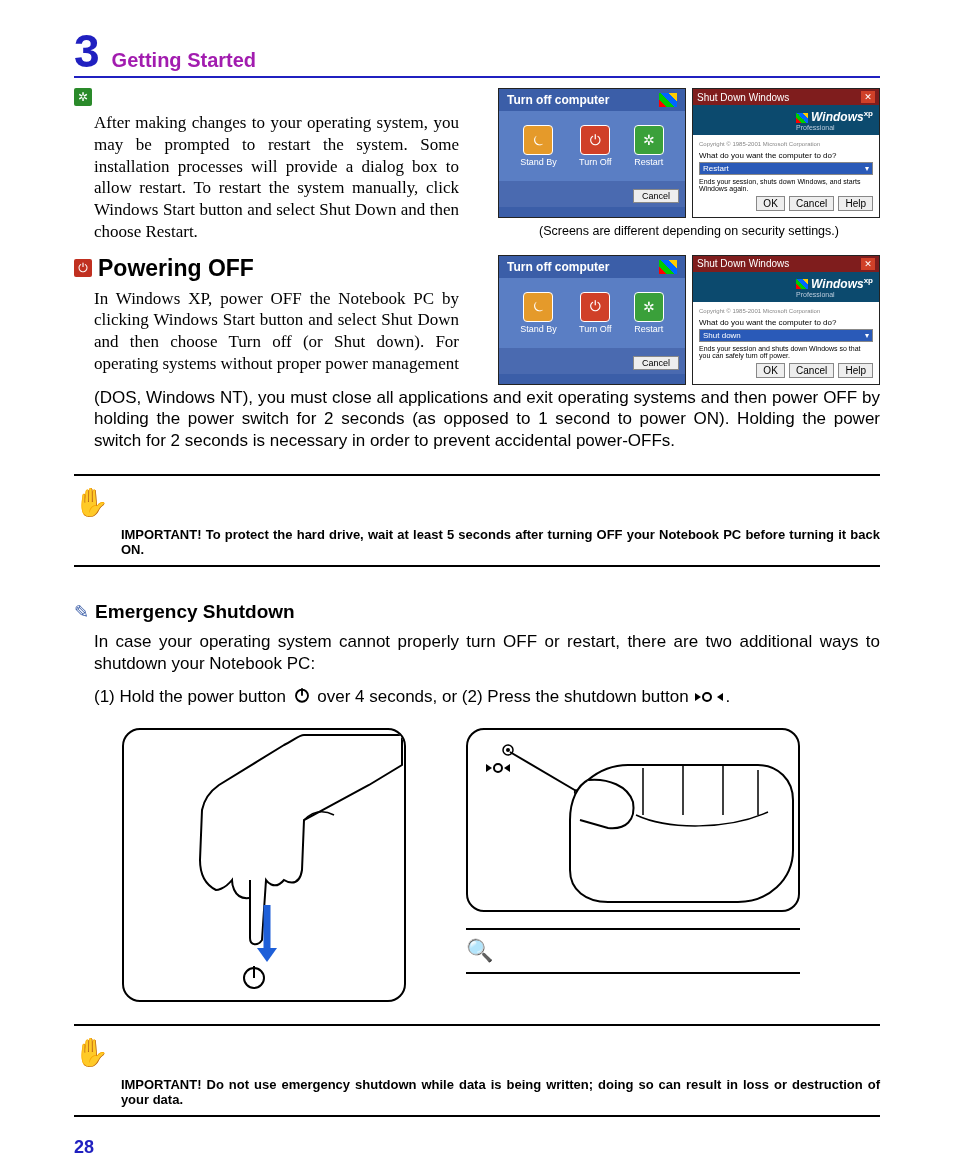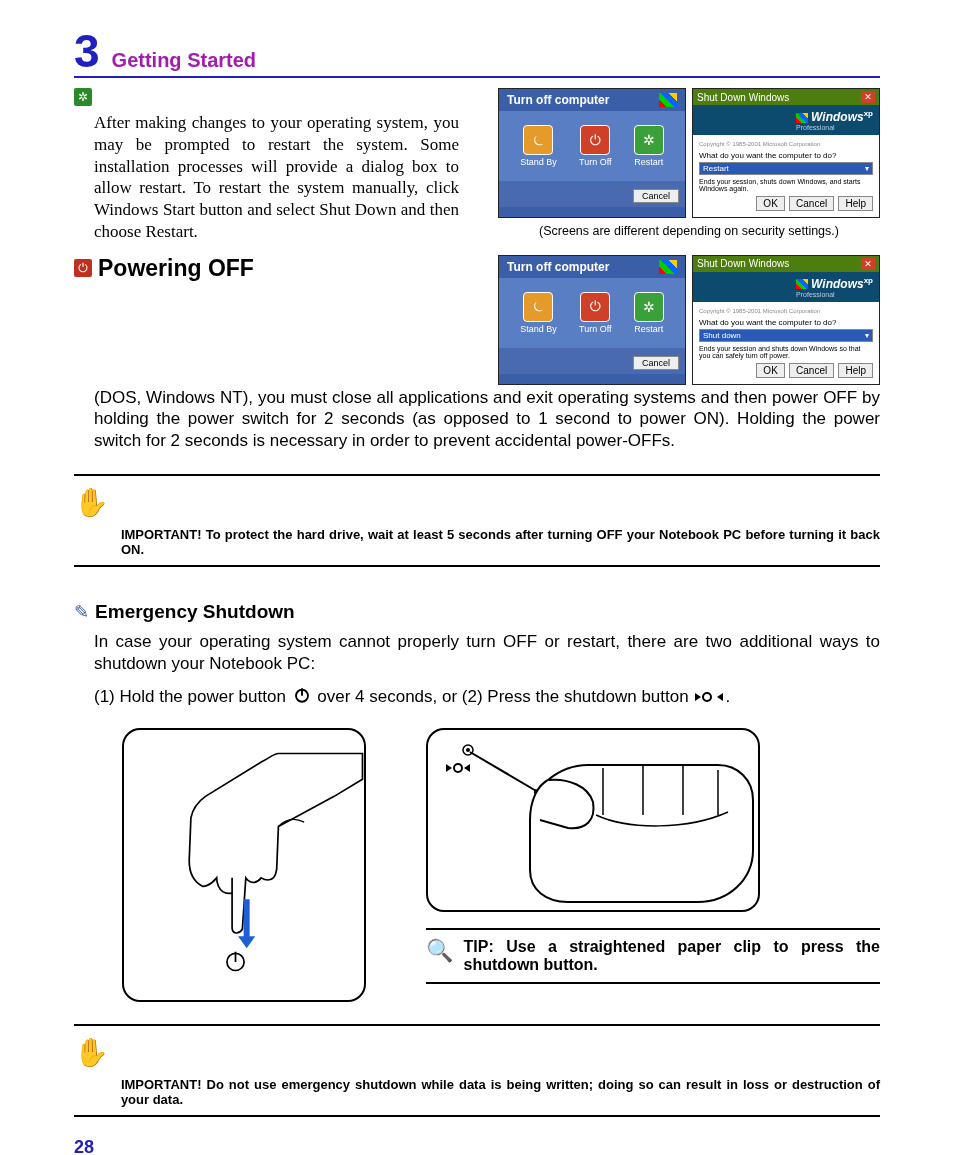--- a/index.html
+++ b/index.html
@@ -142,21 +142,21 @@
     font-size: 9px;
     padding: 1px 8px;
   }
   .xp-shutdown {
     width: 186px;
     border: 1px solid #222;
     font-family: Arial, sans-serif;
     background: #fff;
   }
   .xp-sd-title {
-    background: #4d7c0f;
+    background: #7f1d1d;
     color: #fff;
     font-size: 10px;
     padding: 2px 4px;
     display: flex;
     justify-content: space-between;
     align-items: center;
   }
   .xp-close {
     background: #d04028;
     color: #fff;
@@ -363,20 +363,21 @@
       <div class="caption">(Screens are different depending on security settings.)</div>
     </div>
   </div>
 
   <div class="section-row" style="margin-top:12px;">
     <div class="section-col">
       <div class="section-heading">
         <span class="sect-icon icon-red">⏻</span>
         <span class="sect-h1">Powering OFF</span>
       </div>
+      <div class="body-text narrow" style="padding-left:20px;">In Windows XP, power OFF the Notebook PC by clicking Windows Start button and select Shut Down and then choose Turn off (or Shut down). For operating systems without proper power management</div>
     </div>
     <div class="dialogs-col">
       <div class="dialogs">
         <div class="xp-turnoff">
           <div class="xp-title">
               <span>Turn off computer</span>
               <span class="xp-flag"></span>
             </div>
           <div class="xp-body">
             <div class="xp-btn">
@@ -479,21 +480,20 @@
         <path d="M 120 50 C 110 55 102 70 102 90 L 102 140 C 102 160 118 172 140 172 L 270 172 C 300 172 325 150 325 120 L 325 70 C 325 50 310 35 290 35 L 160 35 C 145 35 132 40 120 50 Z" fill="#fff" stroke="#000" stroke-width="2"></path>
 
         <path d="M 120 50 C 140 48 160 56 165 72 C 168 90 158 100 140 98 L 112 90" fill="#fff" stroke="#000" stroke-width="2"></path>
 
         <path d="M 175 38 L 175 85 M 215 36 L 215 85 M 255 36 L 255 85 M 290 40 L 290 85" stroke="#000" stroke-width="1.5" fill="none"></path>
         <path d="M 168 85 C 200 100 260 100 300 82" stroke="#000" stroke-width="1.5" fill="none"></path>
       </svg>
 
       <div class="tip-box">
         <span class="tip-icon">🔍</span>
-        <div class="tip-text">TIP: Use a straightened paper clip to press the shutdown button.</div>
       </div>
     </div>
   </div>
 
   <div class="note-box" style="margin-top:22px;">
     <span class="note-icon">✋</span>
     <div class="note-text">IMPORTANT!  Do not use emergency shutdown while data is being written; doing so can result in loss or destruction of your data.</div>
   </div>
 
   <div class="page-num">28</div>

